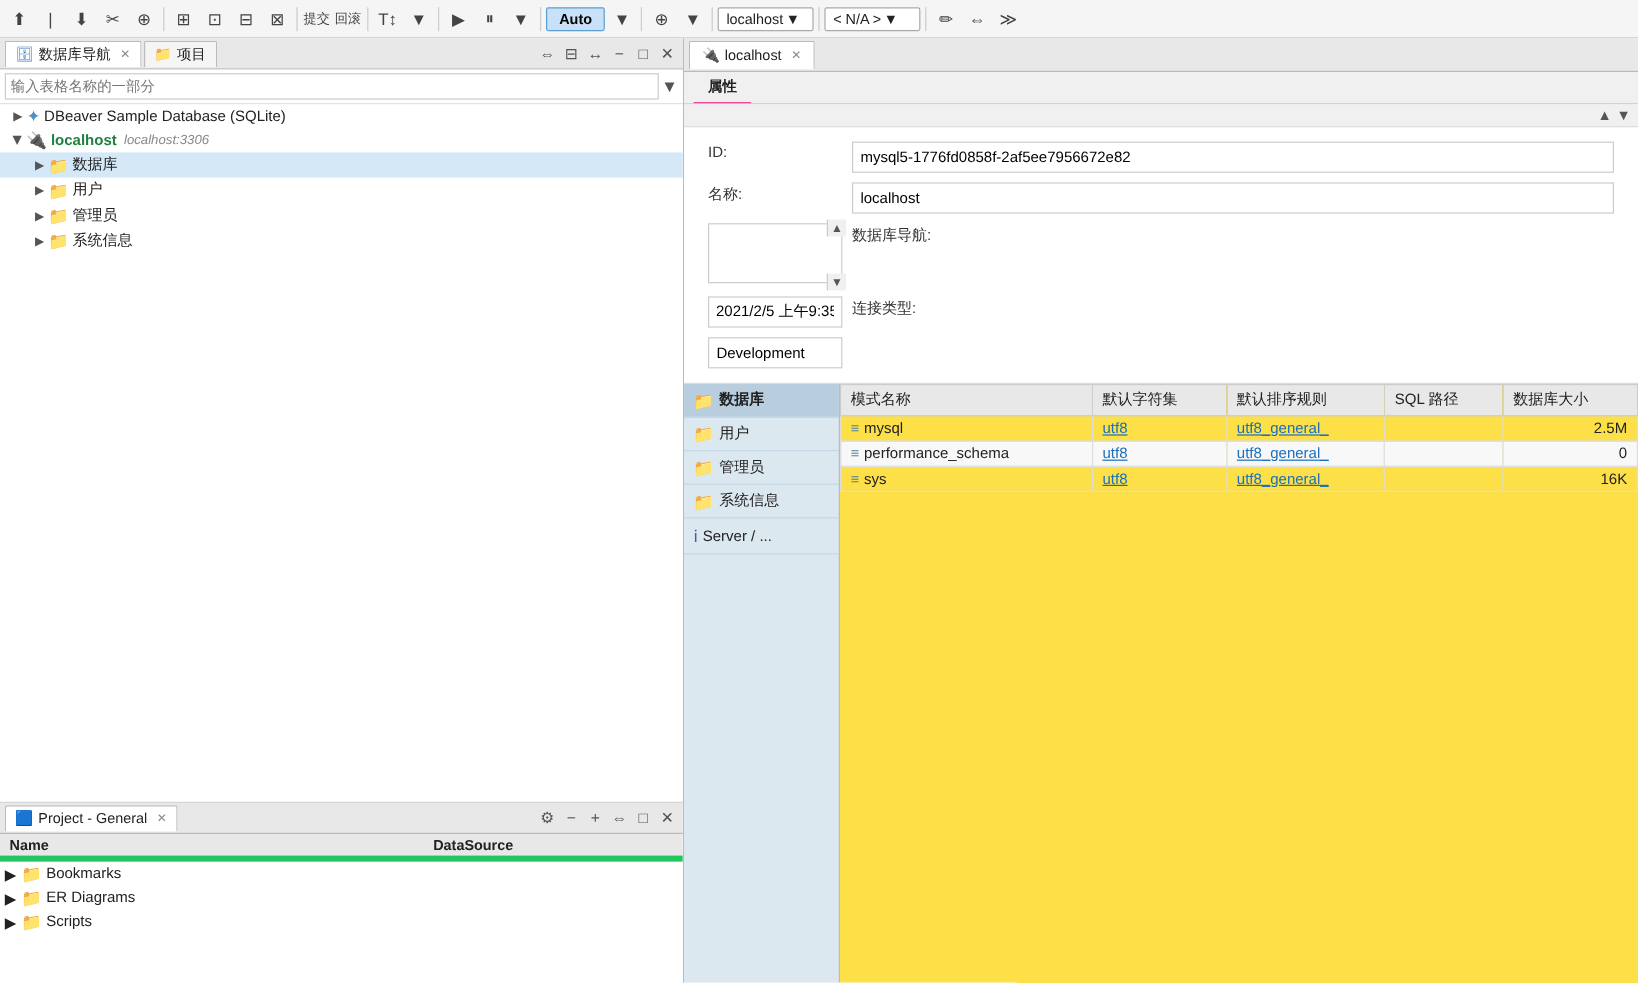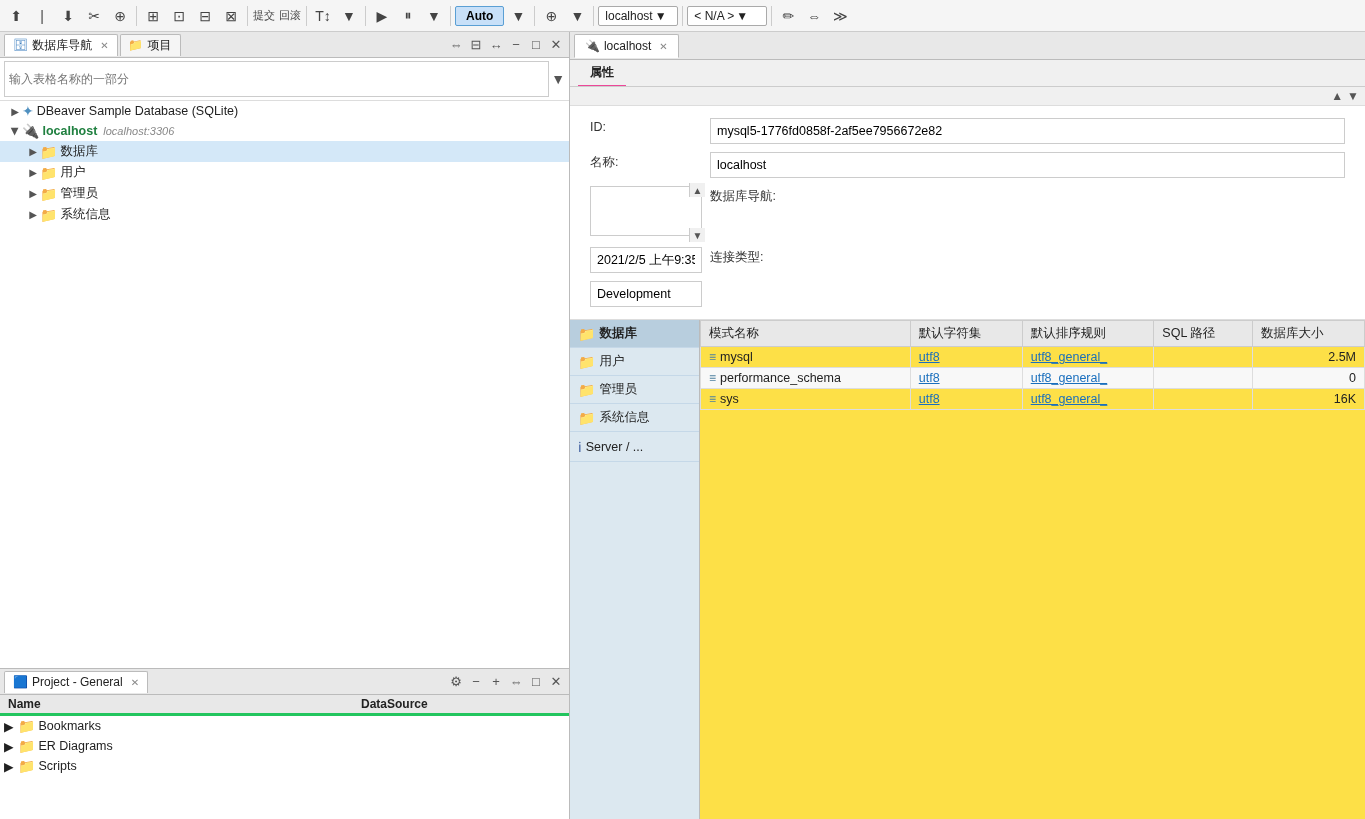--- a/index.html
+++ b/index.html
@@ -104,21 +104,21 @@
       display: flex; align-items: center;
       padding: 3px 4px;
       border-bottom: 1px solid #ddd;
       background: white;
     }
     .search-input {
       flex: 1;
       border: 1px solid #ccc;
       padding: 2px 4px;
       font-size: 12px;
-      height: 36px;
+      height: 22px;
       outline: none;
     }
     .search-filter-btn {
       background: none; border: none; cursor: pointer;
       margin-left: 2px; font-size: 14px; color: #555;
     }
 
     
     .tree-area {
       flex: 1;
@@ -170,21 +170,21 @@
       border-radius: 2px 2px 0 0;
       height: 22px;
     }
     .project-content {
       flex: 1;
       overflow-y: auto;
     }
     .project-header-row {
       display: flex;
       background: #e8e8e8;
-      border-bottom: 3px solid #22c55e;
+      border-bottom: 5px solid #22c55e;
       padding: 2px 8px;
       font-size: 12px;
       font-weight: bold;
     }
     .project-header-row .col-name { flex: 1; }
     .project-header-row .col-ds { width: 200px; }
     .project-tree-item {
       display: flex; align-items: center;
       padding: 2px 4px;
       cursor: pointer;

